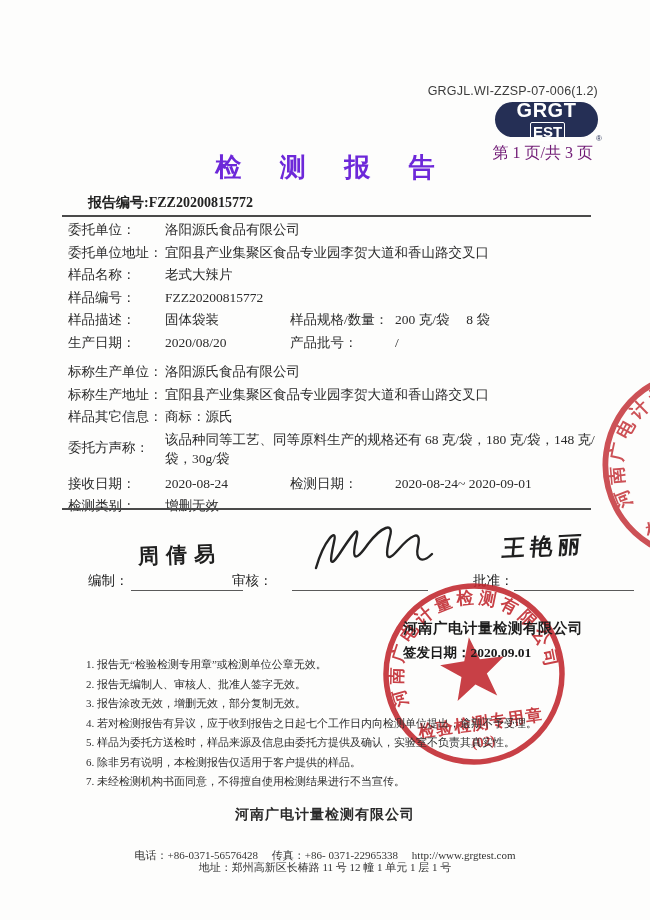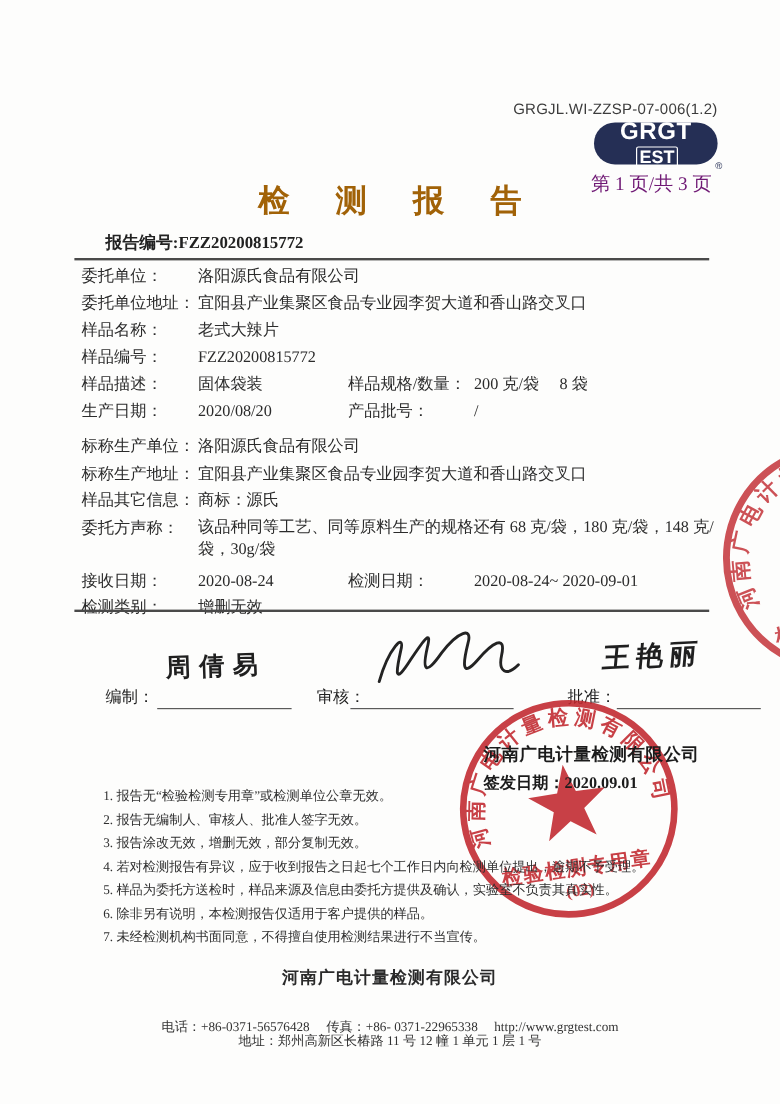--- a/index.html
+++ b/index.html
@@ -16,36 +16,36 @@
     background:#252f55; border-radius:18px; display:flex; align-items:center;
     justify-content:center; font-family:"Liberation Sans",sans-serif;flex-direction:column;}
   .logo-main{color:#fff; font-weight:bold; font-size:20px; letter-spacing:.5px;}
   .logo-boxed{color:#fff; font-weight:bold; font-size:15px; border:1.6px solid #fff;
     border-radius:2px; padding:0 2px; margin-left:2px; line-height:17px;}
   .logo-reg{position:absolute; top:134px; right:48px; font-size:8px; color:#252f55;
     font-family:"Liberation Sans",sans-serif;}
   .page-indicator{position:absolute; top:143px; right:57px; font-size:16px; color:#701a75;}
   
   .title{position:absolute; top:150px; left:0; width:100%; text-align:center;
-    font-size:26px; font-weight:bold; color:#a16207; letter-spacing:16px; text-indent:16px;}
+    font-size:26px; font-weight:bold; color:#6d28d9; letter-spacing:16px; text-indent:16px;}
   .report-no{position:absolute; top:194px; left:88px; font-size:14px; font-weight:600; color:#222;}
   .divider{position:absolute; left:62px; width:529px; height:2px; background:#4a4a4a;}
   .divider.d1{top:215px;}
   .divider.d2{top:508px;}
   
   .fields{position:absolute; top:219px; left:68px; width:534px; font-size:13.5px; color:#2b2b2b;}
   .f-row{display:flex; line-height:22.5px; align-items:flex-start;}
   .f-label{width:97px; flex:none;}
   .f-value{white-space:pre-wrap;}
   .f-v1{width:125px; flex:none; white-space:pre-wrap;}
   .f-l2{width:105px; flex:none;}
   .f-v2{flex:1; white-space:pre-wrap;}
   .mt7{margin-top:7px;}
   .mt4{margin-top:4px;}
-  .row-claim{min-height:40px;}
+  .row-claim{align-items:center; min-height:40px;}
   .row-claim .f-value{width:433px; line-height:19px;}
   
   .sig-label{position:absolute; font-size:13.5px; color:#222;}
   .sig-line{position:absolute; height:1.4px; background:#5a5a5a;}
   .sig-name{position:absolute; color:#1f1f1f; font-weight:600;}
   .sig1{top:541px; left:138px; font-size:21px; letter-spacing:7px; transform:rotate(-2deg);}
   .sig3{top:531px; left:502px; font-size:23px; letter-spacing:5px; transform:rotate(-3deg) skewX(-8deg);}
   .sig-svg{position:absolute; top:520px; left:298px;}
   
   .seal{position:absolute;}
@@ -139,21 +139,21 @@
       <span class="f-value">增删无效</span>
     </div>
   </div>
 
   <div class="divider d2"></div>
 
   <div class="sig-label" style="left:88px; top:572px;">编制：</div>
   <div class="sig-line" style="left:131px; top:590px; width:112px;"></div>
   <div class="sig-name sig1">周倩易</div>
 
-  <div class="sig-label" style="left:264px; top:572px;">审核：</div>
+  <div class="sig-label" style="left:232px; top:572px;">审核：</div>
   <div class="sig-line" style="left:292px; top:590px; width:136px;"></div>
   <svg class="sig-svg" width="150" height="65" viewBox="0 0 150 65">
     <path d="M18,48 C26,20 40,6 36,22 C32,40 30,52 44,30 C56,12 62,4 58,20 C54,38 56,44 70,24 C84,6 96,2 92,16 C88,32 86,46 100,30 C112,16 124,8 120,26 C117,40 124,44 134,34" fill="none" stroke="#232323" stroke-width="2.4" stroke-linecap="round"></path>
   </svg>
 
   <div class="sig-label" style="left:473px; top:572px;">批准：</div>
   <div class="sig-line" style="left:514px; top:590px; width:120px;"></div>
   <div class="sig-name sig3">王艳丽</div>
 
   <svg class="seal main" viewBox="0 0 190 190">

